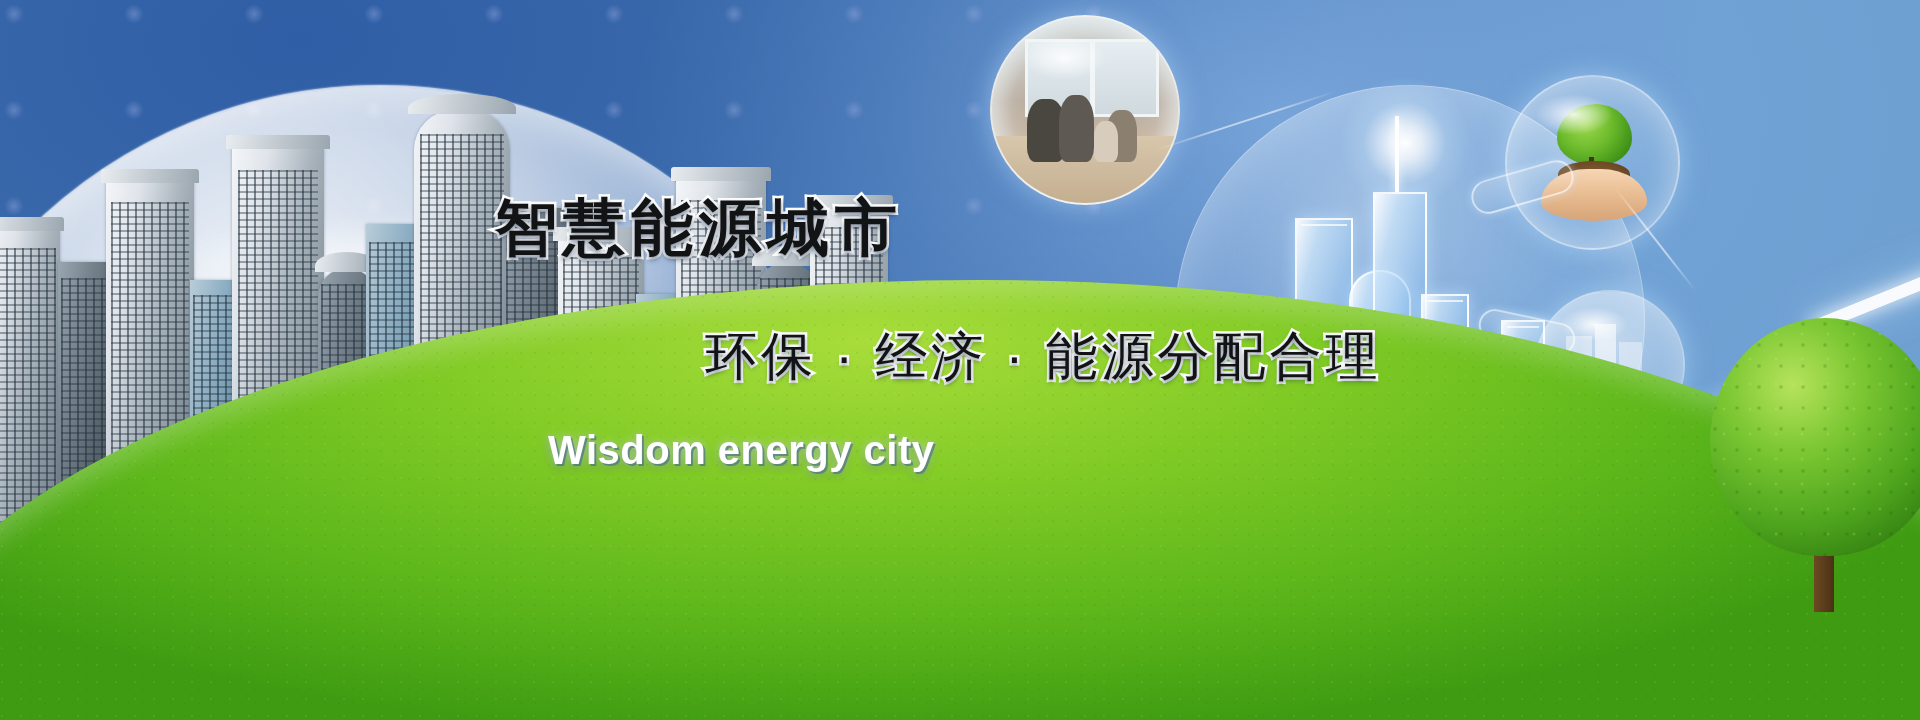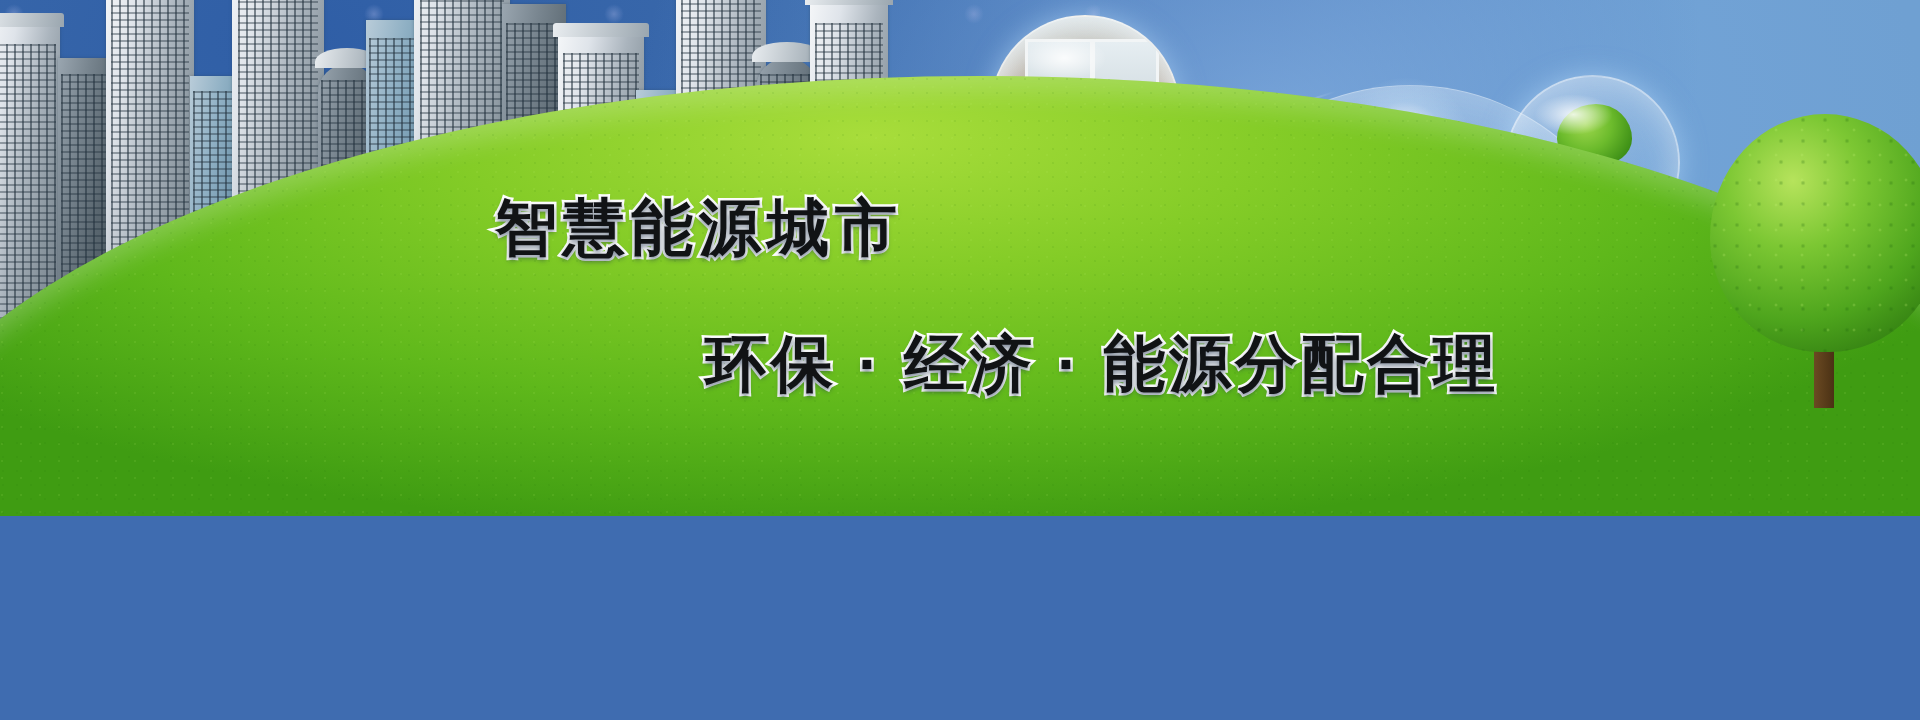--- a/index.html
+++ b/index.html
@@ -1,21 +1,21 @@
 <!DOCTYPE html>
 <html><head>
 <meta charset="utf-8">
 <style>
   * { margin:0; padding:0; box-sizing:border-box; }
   html, body { width:1920px; height:720px; overflow:hidden; background:#3f6cb0; }
   body { font-family:"Liberation Sans", sans-serif; }
 
   .banner {
     position:relative;
-    width:1920px; height:516px;
+    width:1920px; height:720px;
     overflow:hidden;
     background:
       radial-gradient(ellipse 900px 620px at 1280px 120px, rgba(150,195,240,0.55) 0%, rgba(120,170,225,0.25) 45%, rgba(90,140,205,0) 72%),
       radial-gradient(ellipse 1400px 900px at 300px 40px, #2f5ea6 0%, #3a69ab 35%, #4f7cbb 70%, #6fa0d2 100%),
       linear-gradient(175deg, #2d5ca4 0%, #4471b3 45%, #74a4d6 100%);
   }
 
   
   .sky-dots {
     position:absolute; left:0; top:0; width:1100px; height:300px;
@@ -258,21 +258,21 @@
     -webkit-text-stroke:5px #ffffff;
     paint-order: stroke fill;
     text-shadow:
       0 3px 5px rgba(20,40,70,0.55),
       0 0 2px rgba(255,255,255,0.9);
     white-space:nowrap;
   }
 
   .subtitle-cn {
     position:absolute; left:705px; top:322px;
-    font-size:62px; font-weight:700; letter-spacing:4px;
+    font-size:52px; font-weight:400; letter-spacing:4px;
     color:#111315;
     -webkit-text-stroke:5px #ffffff;
     paint-order: stroke fill;
     text-shadow:
       0 3px 5px rgba(20,40,70,0.55),
       0 0 2px rgba(255,255,255,0.9);
     white-space:nowrap;
   }
 
   .en-line1 {
@@ -408,16 +408,17 @@
   <div class="big-tree">
     <div class="trunk"></div>
     <div class="canopy"></div>
   </div>
 
   <div class="copy">
     <div class="title-cn">智慧能源城市</div>
 
     <div class="subtitle-cn">环保 · 经济 · 能源分配合理</div>
 
+    <div class="en-line1">Wisdom energy city</div>
 
   </div>
 
 </div>
 
 </body></html>

